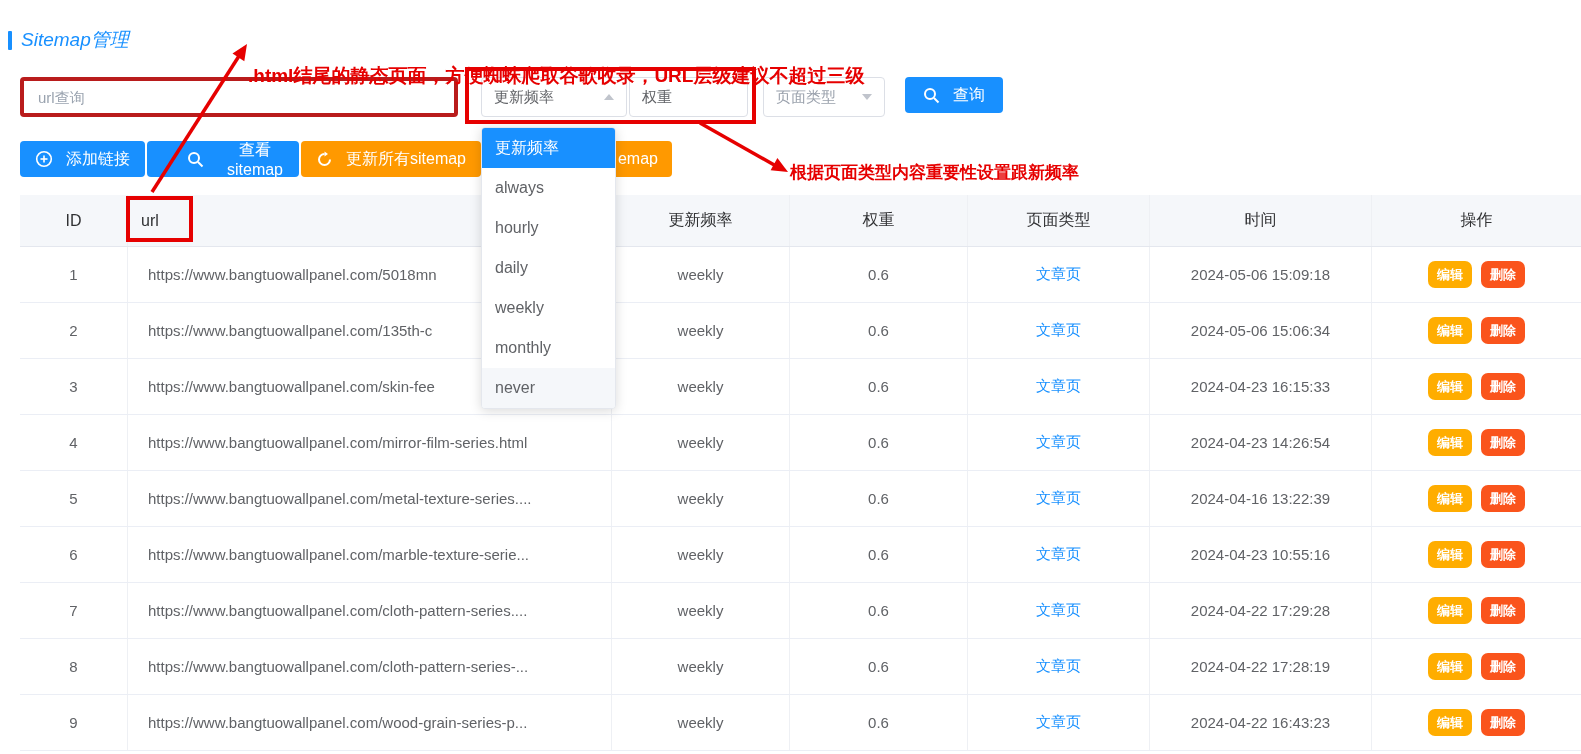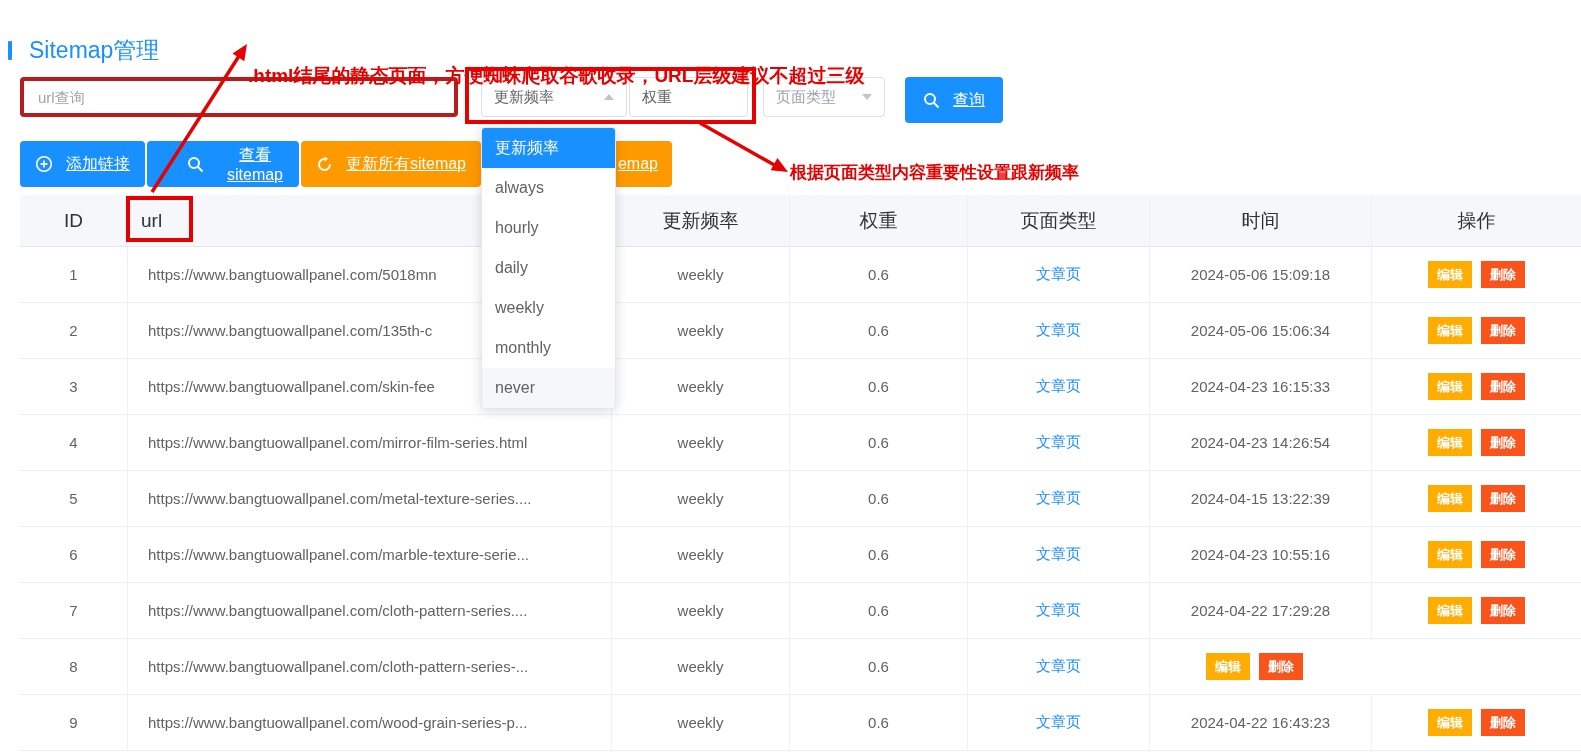--- a/index.html
+++ b/index.html
@@ -2,21 +2,21 @@
 <html style="--blue: #1890ff; --orange: #ff9900; --edit: #ffad00; --del: #fa541c; --red: #e60000;"><head>
 <meta charset="utf-8">
 <style>
   html,body{margin:0;padding:0;}
   .page{position:relative;width:1581px;height:754px;background:#fff;overflow:hidden;
         font-family:"Liberation Sans","DejaVu Sans",sans-serif;}
 
   
   .title-row{position:absolute;left:8px;top:27px;display:flex;align-items:center;gap:9px;}
   .title-bar{width:4px;height:19px;background:var(--blue);border-radius:1px;}
-  .page-title{margin:8px;font-size:23px;font-weight:500;color:var(--blue);}
+  .page-title{margin:0;font-size:19px;font-weight:500;color:var(--blue);font-style:italic;}
 
   
   .note1{position:absolute;left:248px;top:23px;font-size:19px;font-weight:bold;color:var(--red);z-index:62;margin-top:40px;}
   .note2{position:absolute;left:790px;top:161px;font-size:17px;font-weight:bold;color:var(--red);z-index:62;}
   .red-rect{position:absolute;border:4px solid var(--red);box-sizing:border-box;z-index:60;pointer-events:none;}
   .rect-url{left:126px;top:196px;width:67px;height:46px;}
   .rect-selects{left:465px;top:67px;width:291px;height:57px;}
   .arrows{position:absolute;left:0;top:0;z-index:61;pointer-events:none;}
 
   
@@ -28,22 +28,22 @@
           display:flex;align-items:center;justify-content:space-between;padding:0 12px;font-size:15px;
           color:#606266;box-sizing:border-box;cursor:pointer;}
   .freq-select{left:481px;top:77px;width:146px;}
   .weight-select{left:629px;top:77px;width:119px;}
   .ptype-select{left:763px;top:77px;width:122px;color:#9aa1ac;}
   .caret{width:0;height:0;border-left:5px solid transparent;border-right:5px solid transparent;}
   .caret.up{border-bottom:6px solid #c0c4cc;}
   .caret.down{border-top:6px solid #c0c4cc;}
 
   
-  .btn{position:absolute;height:46px;border:none;border-radius:4px;color:#fff;font-size:16px;
-       display:flex;align-items:center;justify-content:center;gap:13px;cursor:pointer;font-family:inherit;text-decoration:underline;}
+  .btn{position:absolute;height:36px;border:none;border-radius:4px;color:#fff;font-size:16px;
+       display:flex;align-items:center;justify-content:center;gap:13px;cursor:pointer;font-family:inherit;}
   .blue{background:var(--blue);}
   .orange{background:var(--orange);}
   .query-btn{left:905px;top:77px;width:98px;}
   .add-btn{left:20px;top:141px;width:125px;}
   .view-btn{left:147px;top:141px;width:152px;padding-left:40px;}
   .updall-btn{left:301px;top:141px;width:180px;}
   .partial-btn{left:483px;top:141px;width:189px;justify-content:flex-end;padding-right:14px;z-index:1;}
 
   
   .dropdown{position:absolute;left:481px;top:127px;width:133px;background:#fff;border:1px solid #e4e7ed;
@@ -52,28 +52,28 @@
   .dd-item.selected{background:var(--blue);color:#fff;}
   .dd-item.hovered{background:#f5f7fa;}
 
   
   .table{position:absolute;left:20px;top:195px;width:1561px;}
   .thead{display:flex;height:51px;background:#f5f7fa;border-bottom:1px solid #e4e7ee;}
   .trow{display:flex;height:55px;border-bottom:1px solid #ebeef5;background:#fff;}
   .cell{box-sizing:border-box;display:flex;align-items:center;height:100%;font-size:15px;color:#606266;
         border-right:1px solid #eef0f4;overflow:hidden;white-space:nowrap;}
   .cell:last-child{border-right:none;}
-  .hcell{font-size:19px;color:#303133;}
+  .hcell{font-size:16px;color:#303133;}
   .center{justify-content:center;}
   .c0{width:108px;}.c1{width:484px;}.c2{width:178px;}.c3{width:178px;}
   .c4{width:182px;}.c5{width:222px;}.c6{width:209px;}
   .hcell.c1{padding-left:13px;text-align:center;}
   .cell.urlc{padding:0 16px 0 20px;}
   .link{color:var(--blue);cursor:pointer;}
-  .mini{width:44px;height:27px;border:none;border-radius:0;color:#fff;font-size:13px;font-weight:bold;
+  .mini{width:44px;height:27px;border:none;border-radius:7px;color:#fff;font-size:13px;font-weight:bold;
         cursor:pointer;font-family:inherit;}
   .mini.edit{background:var(--edit);margin-right:9px;}
   .mini.delete{background:var(--del);}
 </style>
 </head>
 <body>
 
 <div class="page">
 
   <div class="title-row">
@@ -223,21 +223,21 @@
           </div>
         </div>
         <div class="trow">
           <div class="cell c0 center">5</div>
           <div class="cell c1 urlc">https://www.bangtuowallpanel.com/metal-texture-series....</div>
           <div class="cell c2 center">weekly</div>
           <div class="cell c3 center">0.6</div>
           <div class="cell c4 center">
             <span class="link">文章页</span>
           </div>
-          <div class="cell c5 center">2024-04-15 13:22:39</div>
+          <div class="cell c5 center">2024-04-16 13:22:39</div>
           <div class="cell c6 center">
             <button class="mini edit">编辑</button>
             <button class="mini delete">删除</button>
           </div>
         </div>
         <div class="trow">
           <div class="cell c0 center">6</div>
           <div class="cell c1 urlc">https://www.bangtuowallpanel.com/marble-texture-serie...</div>
           <div class="cell c2 center">weekly</div>
           <div class="cell c3 center">0.6</div>
@@ -265,20 +265,21 @@
           </div>
         </div>
         <div class="trow">
           <div class="cell c0 center">8</div>
           <div class="cell c1 urlc">https://www.bangtuowallpanel.com/cloth-pattern-series-...</div>
           <div class="cell c2 center">weekly</div>
           <div class="cell c3 center">0.6</div>
           <div class="cell c4 center">
             <span class="link">文章页</span>
           </div>
+          <div class="cell c5 center">2024-04-22 17:28:19</div>
           <div class="cell c6 center">
             <button class="mini edit">编辑</button>
             <button class="mini delete">删除</button>
           </div>
         </div>
         <div class="trow">
           <div class="cell c0 center">9</div>
           <div class="cell c1 urlc">https://www.bangtuowallpanel.com/wood-grain-series-p...</div>
           <div class="cell c2 center">weekly</div>
           <div class="cell c3 center">0.6</div>

